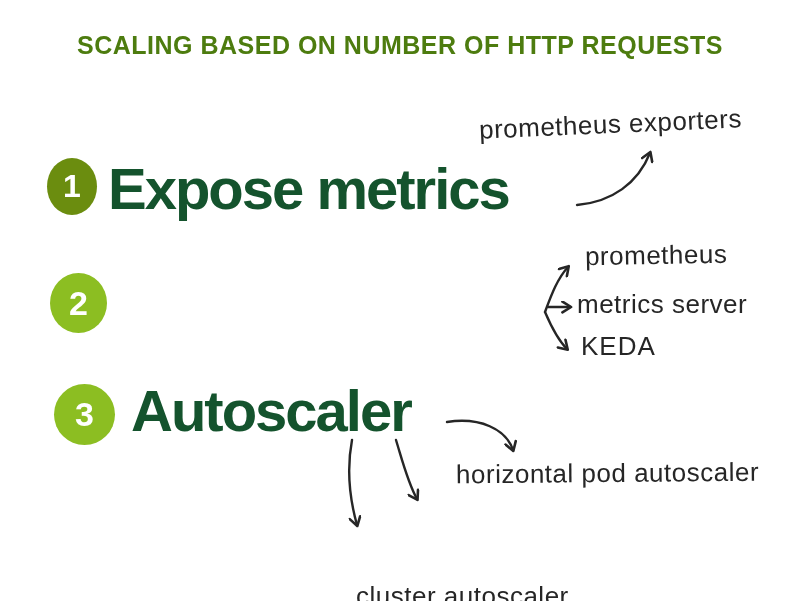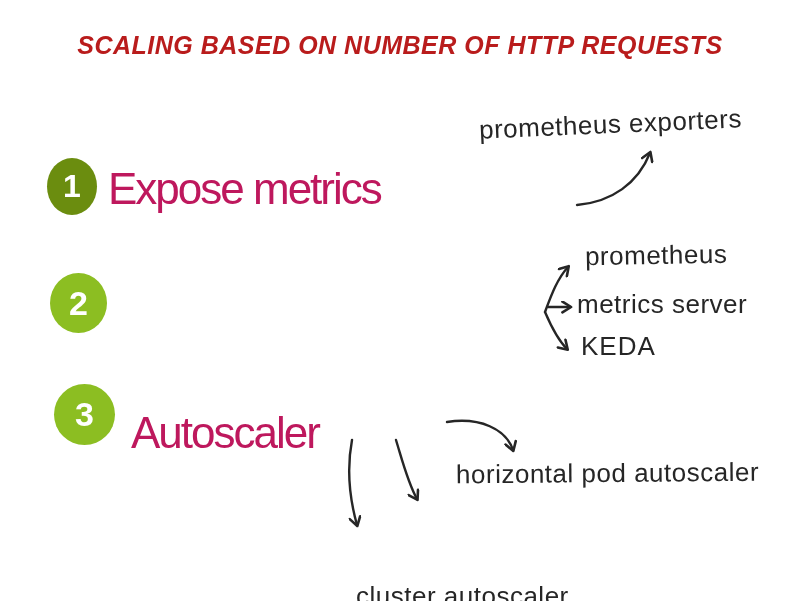--- a/index.html
+++ b/index.html
@@ -3,37 +3,37 @@
 <meta charset="utf-8">
 <style>
   html,body { margin:0; padding:0; }
   body { font-family:"Liberation Sans", sans-serif; background:#ffffff; }
   .slide {
     position:relative; width:800px; height:601px; background:#ffffff;
     overflow:hidden;
   }
   .title {
     position:absolute; left:0; right:0; top:31px; text-align:center;
-    font-size:25px; font-weight:bold; color:#b91c1c; letter-spacing:0.5px;font-style:italic;
+    font-size:25px; font-weight:bold; color:#4d7c0f; letter-spacing:0.5px;
   }
   .badge {
     position:absolute; border-radius:50%;
     display:flex; align-items:center; justify-content:center;
     color:#ffffff; font-weight:bold; font-size:34px;
   }
   .badge-1 { left:47px;  top:158px; width:50px; height:57px; font-size:32px; }
   .badge-2 { left:50px;  top:273px; width:57px; height:60px; }
   .badge-3 { left:54px;  top:384px; width:61px; height:61px; }
   .heading {
-    position:absolute; font-weight:normal; color:#be185d;
-    font-size:44px; line-height:58px; letter-spacing:-2px; white-space:nowrap;
+    position:absolute; font-weight:bold; color:#14532d;
+    font-size:58px; line-height:58px; letter-spacing:-2px; white-space:nowrap;
   }
   .heading-1 { left:108px; top:160px; }
   .heading-2 { left:108px; top:272px; }
-  .heading-3 { left:131px; top:382px;margin-top:22px; }
+  .heading-3 { left:131px; top:382px; }
   .hand {
     position:absolute; color:#262626; font-size:26px; line-height:1.05;
     white-space:nowrap; letter-spacing:0.5px;
   }
   .ann-exporters  { left:479px; top:111px; transform:rotate(-2.5deg); }
   .ann-prom       { left:585px; top:242px; transform:rotate(-1deg); }
   .ann-ms         { left:577px; top:291px; }
   .ann-keda       { left:581px; top:333px; letter-spacing:1px; }
   .ann-hpa        { left:456px; top:460px; transform:rotate(-0.5deg); }
   .ann-vpa        { left:427px; top:503px; }

